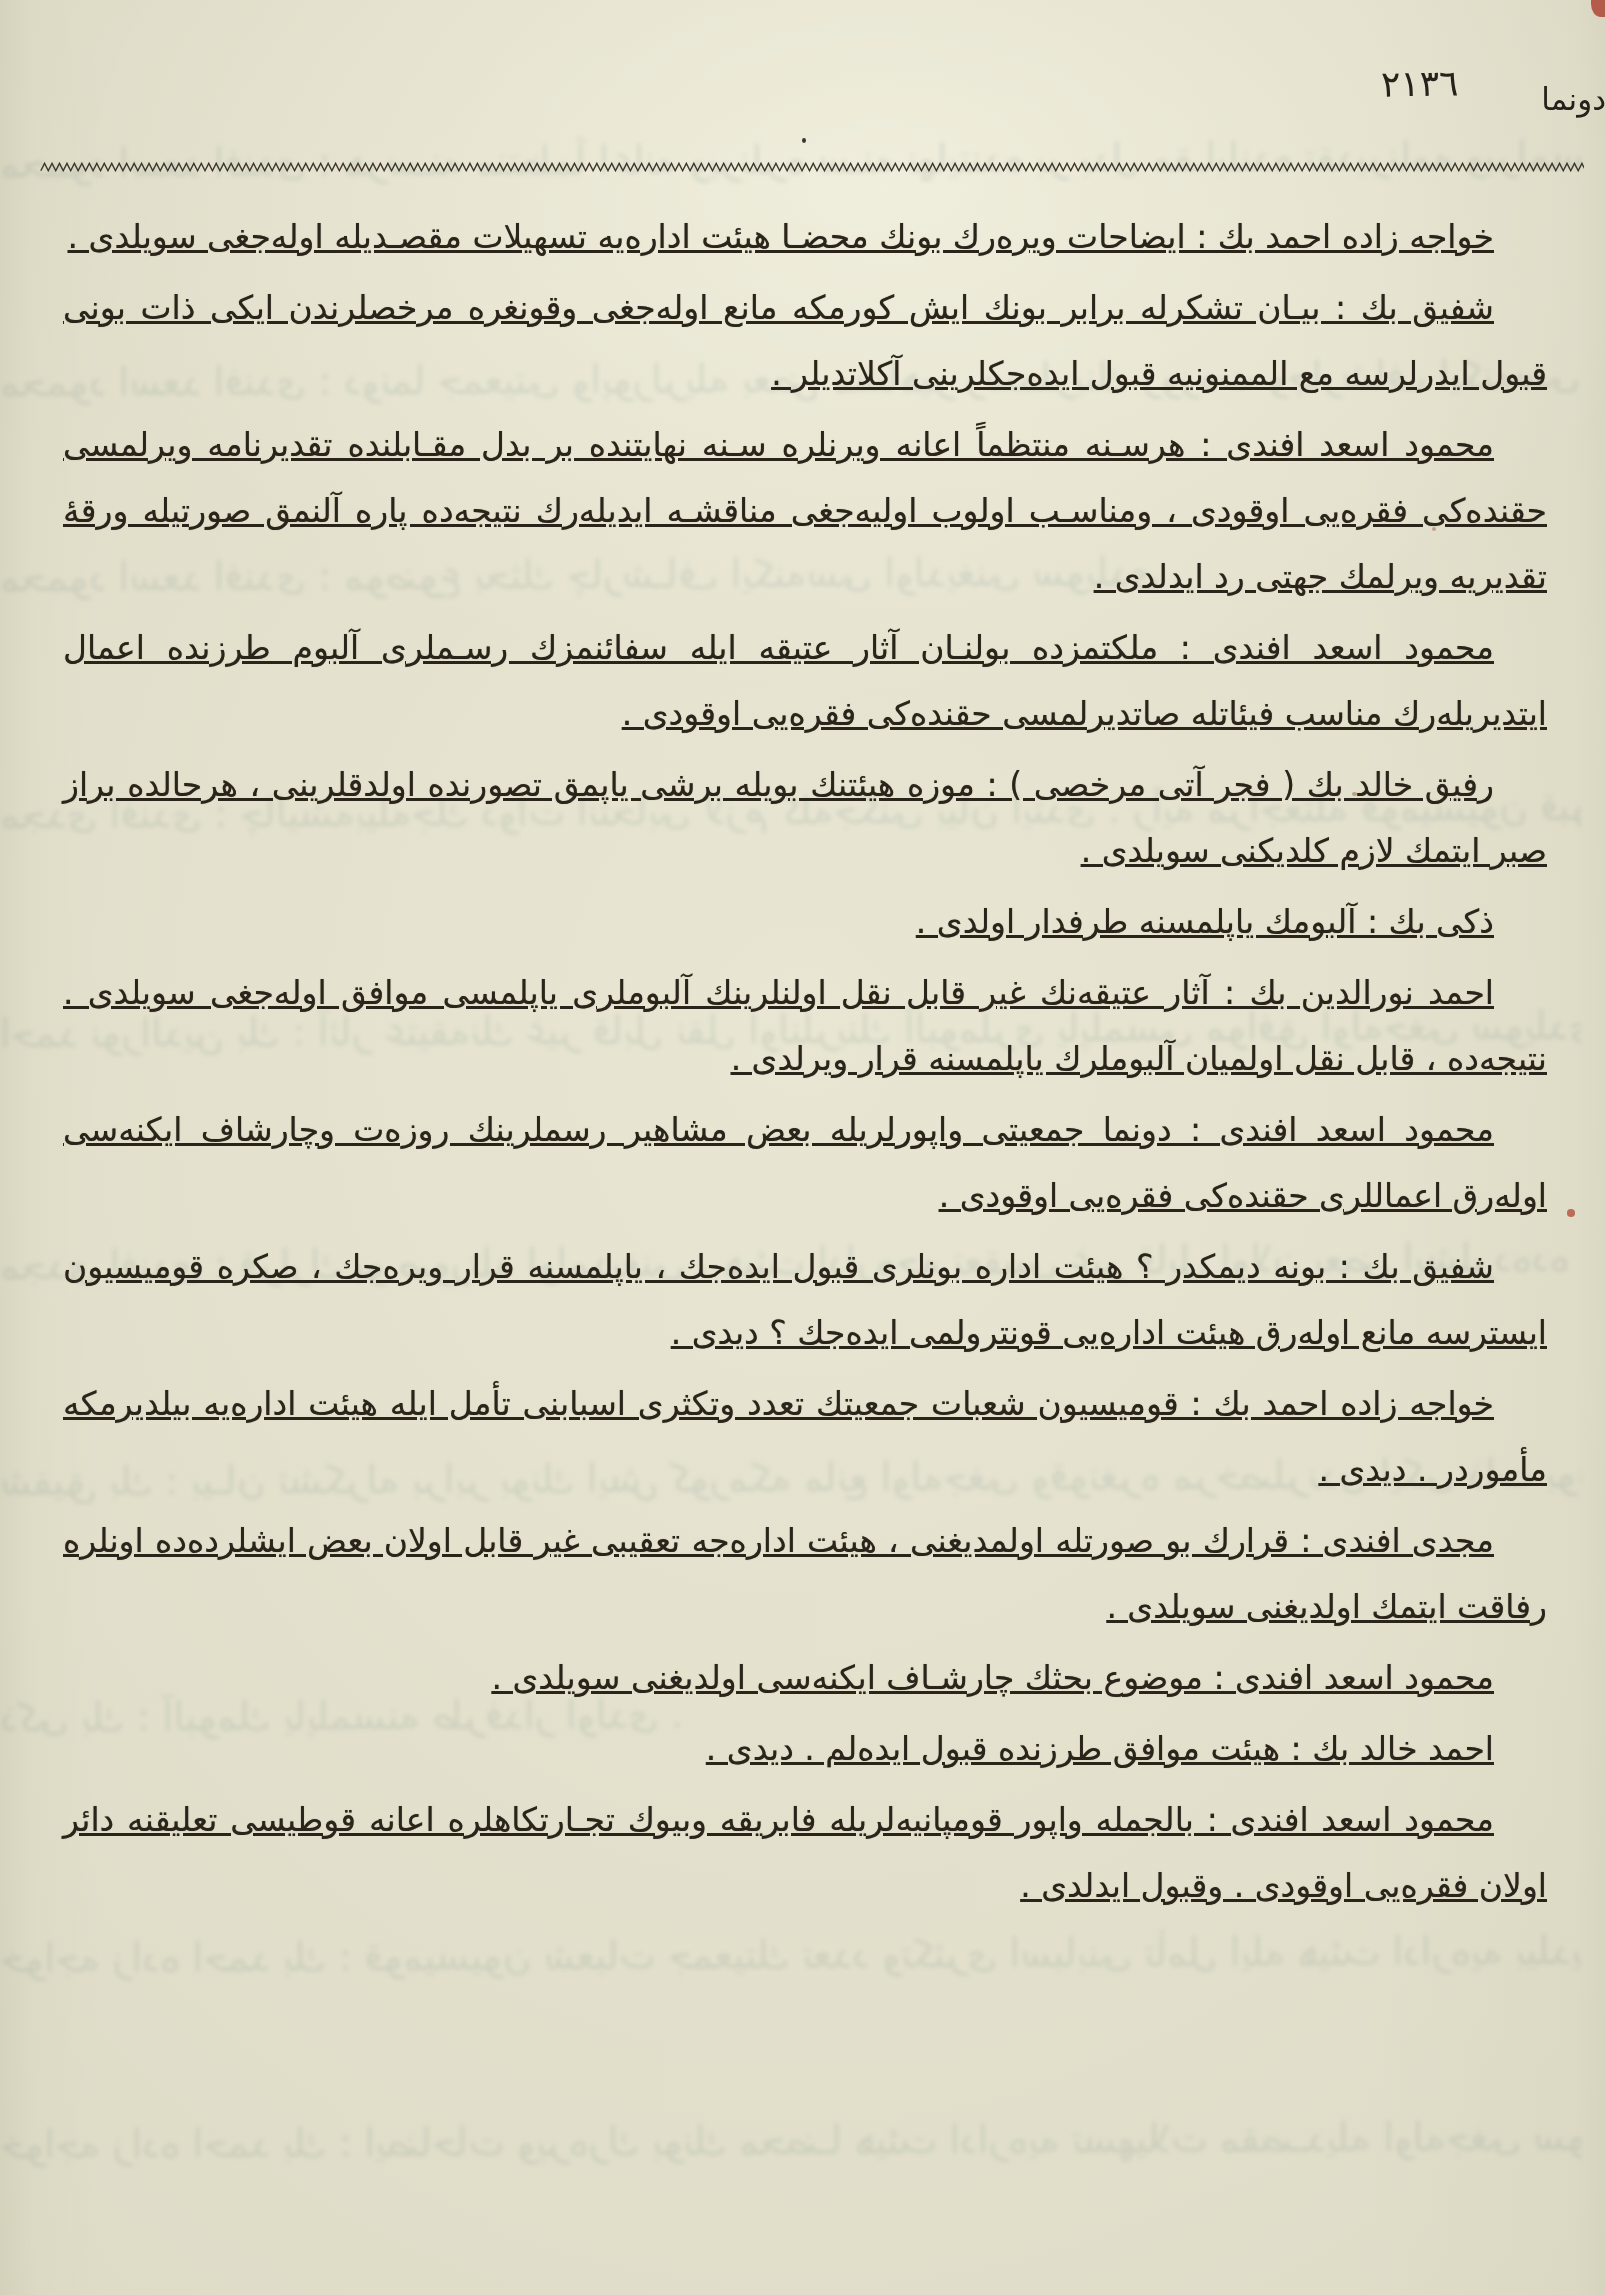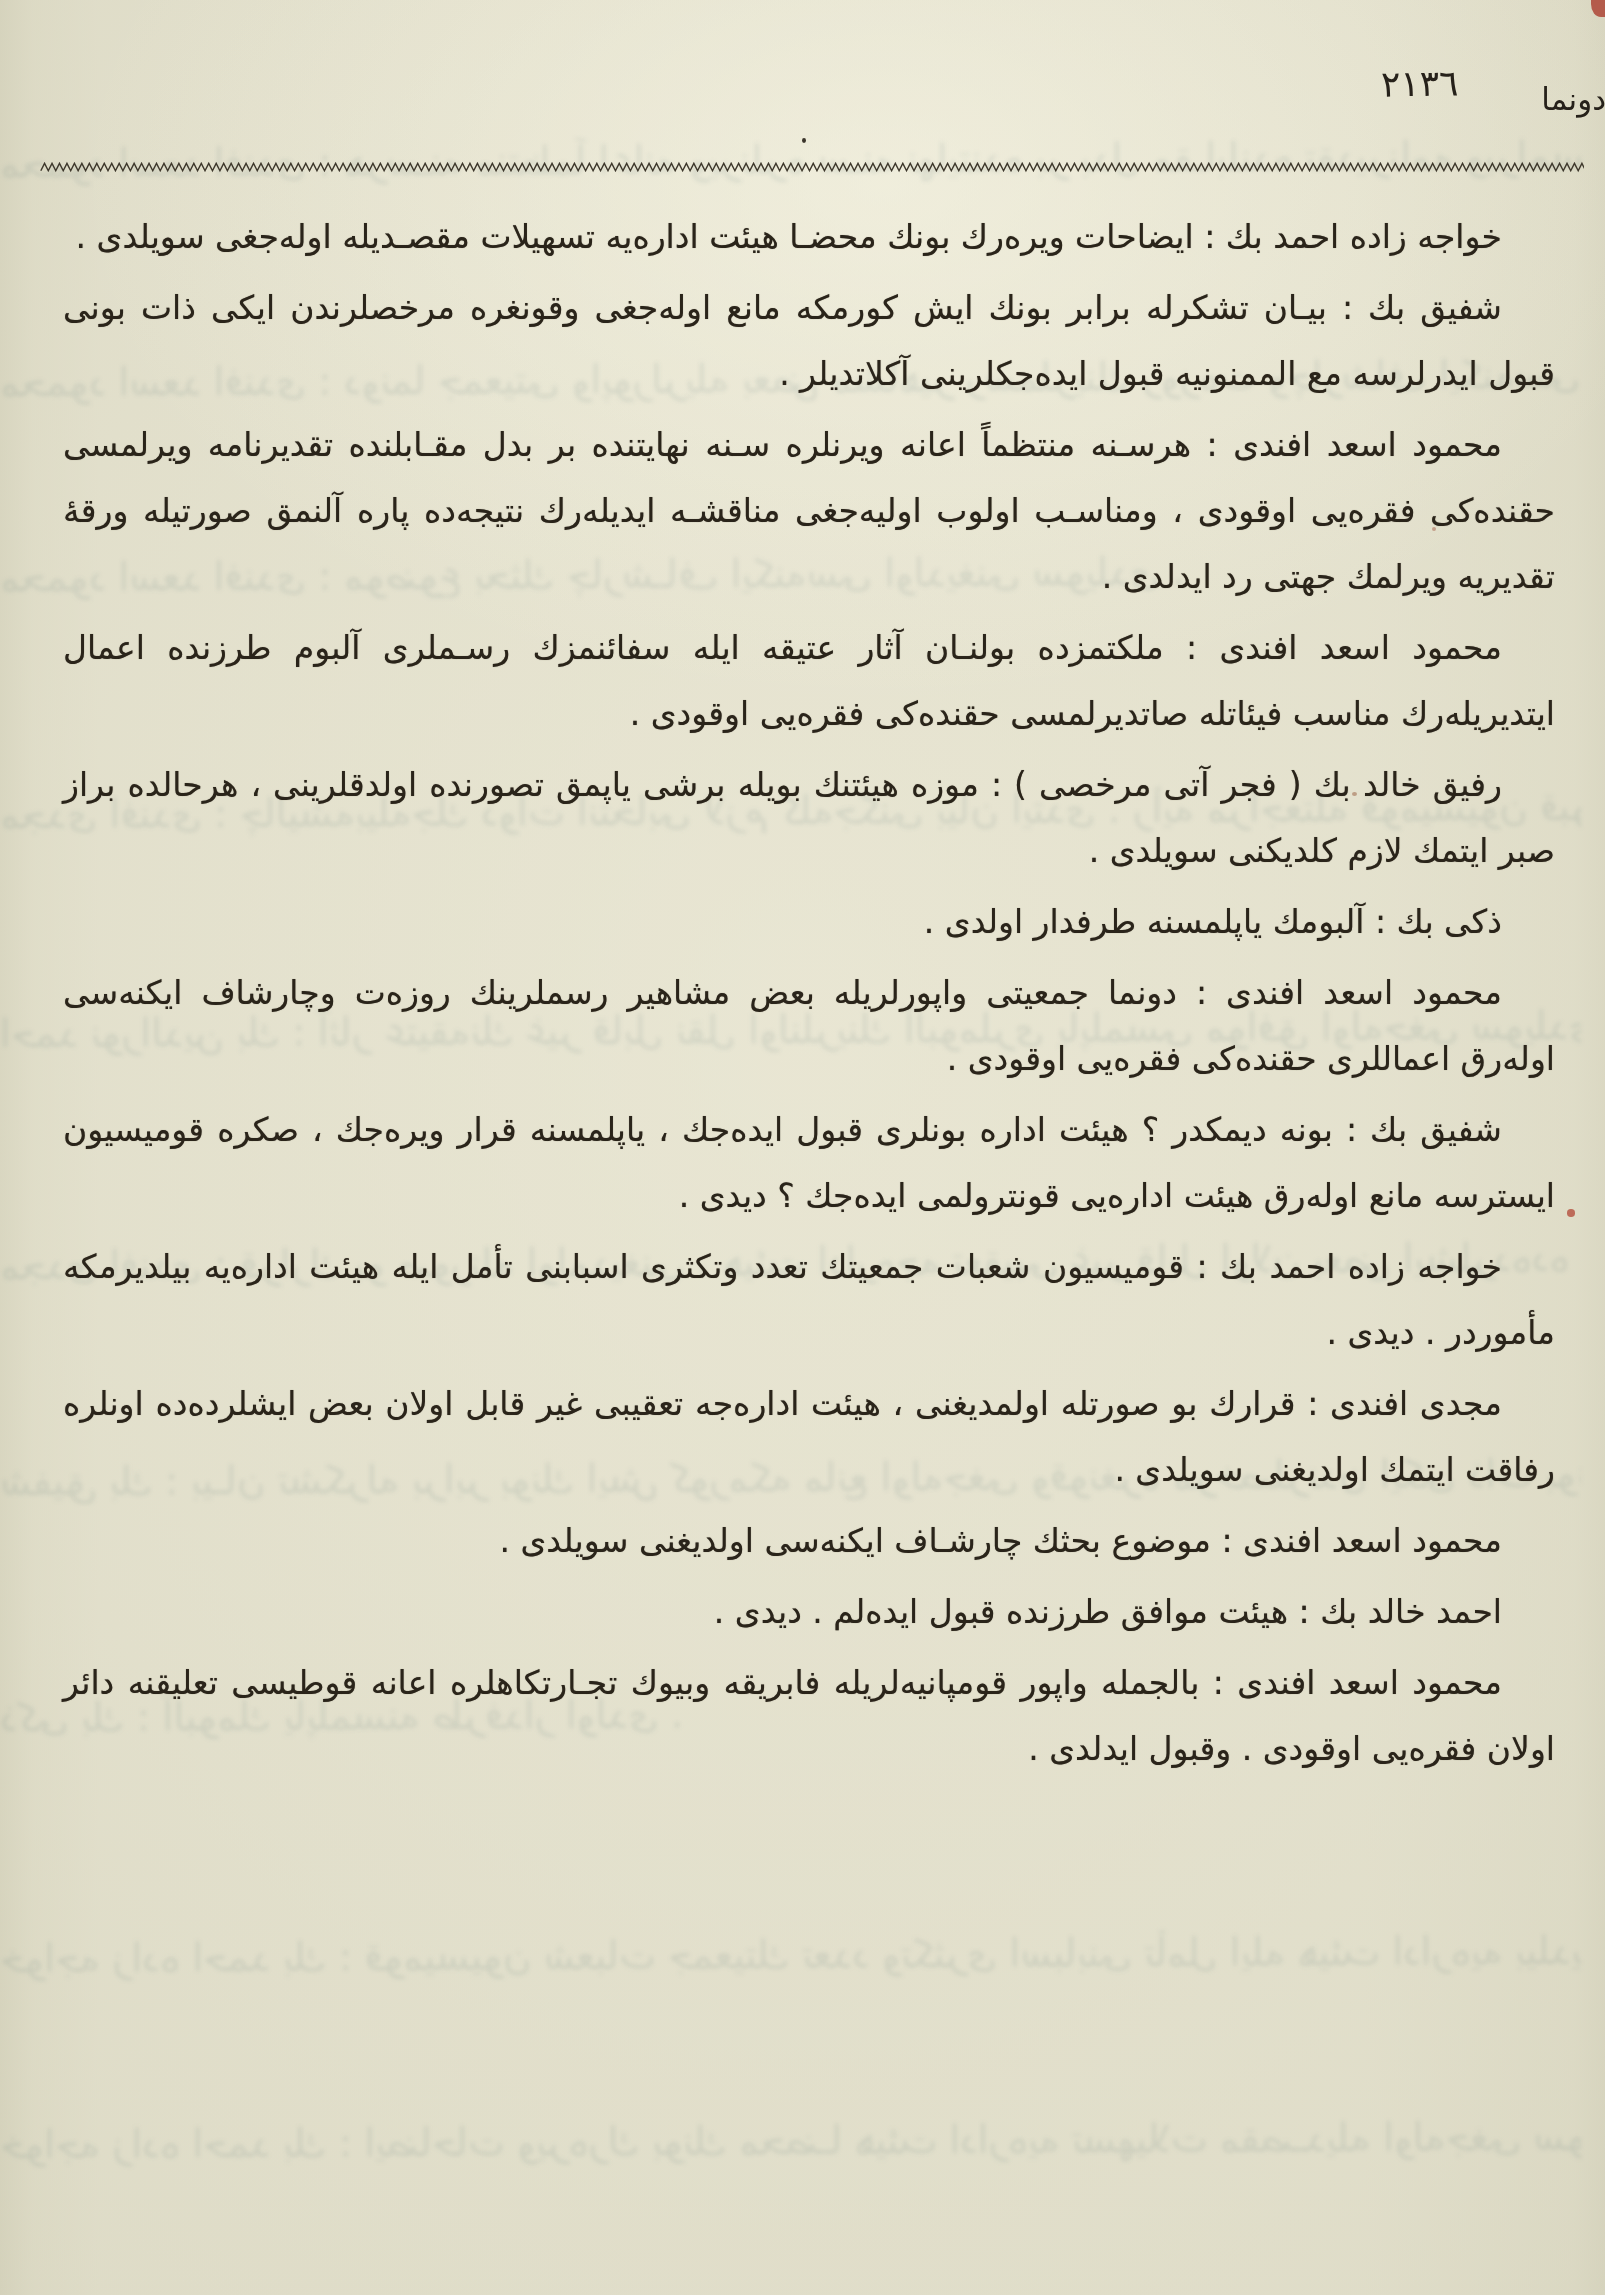--- a/index.html
+++ b/index.html
@@ -45,23 +45,24 @@
   .header-dot{position:absolute;top:138px;left:802px;width:4.1px;height:5px;background:#3a342a;border-radius:50%;}
   .divider{position:absolute;top:160px;left:40px;}
   .content{
     position:absolute;top:204px;left:63px;right:47px;bottom:33px;
     direction:rtl;
     text-align:justify;
     font-size:33px;
     line-height:66px;
   }
   .content p{
-    margin:0 4px 5px 0;
+    margin:0 12px 5px 0;
     text-indent:53px;
     text-shadow:0 0 0.8px rgba(38,30,20,.55);
+    text-decoration:underline;
   }
 </style>
 </head>
 <body>
 
 <div class="page">
 
   <div class="bleed-layer">
       <div class="bleed" style="top: 137px;">محمود اسعد افندى : هرسـنه منتظماً اعانه ويرنلره سـنه نهايتنده بر بدل مقـابلنده تقديرنامه ويرلمسى حقنده‌كى فقره‌يى اوقودى ، ومناسـب اولوب اوليه‌جغى مناقشـه ايديله‌رك نتيجه‌ده پاره آلنمق صورتيله ورقهٔ تقديريه ويرلمك جهتى رد ايدلدى .</div>
       <div class="bleed" style="top: 356px;">محمود اسعد افندى : دونما جمعيتى واپورلريله بعض مشاهير رسملرينك روزه‌ت وچارشاف ايكنه‌سى اوله‌رق اعماللرى حقنده‌كى فقره‌يى اوقودى .</div>
@@ -89,20 +90,21 @@
     </svg>
   </div>
 
   <div class="content">
     <p>خواجه زاده احمد بك : ايضاحات ويره‌رك بونك محضـا هيئت اداره‌يه تسهيلات مقصـديله اوله‌جغى سويلدى .</p>
     <p>شفيق بك : بيـان تشكرله برابر بونك ايش كورمكه مانع اوله‌جغى وقونغره مرخصلرندن ايكى ذات بونى قبول ايدرلرسه مع الممنونيه قبول ايده‌جكلرينى آكلاتديلر .</p>
     <p>محمود اسعد افندى : هرسـنه منتظماً اعانه ويرنلره سـنه نهايتنده بر بدل مقـابلنده تقديرنامه ويرلمسى حقنده‌كى فقره‌يى اوقودى ، ومناسـب اولوب اوليه‌جغى مناقشـه ايديله‌رك نتيجه‌ده پاره آلنمق صورتيله ورقهٔ تقديريه ويرلمك جهتى رد ايدلدى .</p>
     <p>محمود اسعد افندى : ملكتمزده بولنـان آثار عتيقه ايله سفائنمزك رسـملرى آلبوم طرزنده اعمال ايتديريله‌رك مناسب فيئاتله صاتديرلمسى حقنده‌كى فقره‌يى اوقودى .</p>
     <p>رفيق خالد بك ( فجر آتى مرخصى ) : موزه هيئتنك بويله برشى ياپمق تصورنده اولدقلرينى ، هرحالده براز صبر ايتمك لازم كلديكنى سويلدى .</p>
     <p>ذكى بك : آلبومك ياپلمسنه طرفدار اولدى .</p>
+    <p>احمد نورالدين بك : آثار عتيقه‌نك غير قابل نقل اولنلرينك آلبوملرى ياپلمسى موافق اوله‌جغى سويلدى . نتيجه‌ده ، قابل نقل اولميان آلبوملرك ياپلمسنه قرار ويرلدى .</p>
     <p>محمود اسعد افندى : دونما جمعيتى واپورلريله بعض مشاهير رسملرينك روزه‌ت وچارشاف ايكنه‌سى اوله‌رق اعماللرى حقنده‌كى فقره‌يى اوقودى .</p>
     <p>شفيق بك : بونه ديمكدر ؟ هيئت اداره بونلرى قبول ايده‌جك ، ياپلمسنه قرار ويره‌جك ، صكره قوميسيون ايسترسه مانع اوله‌رق هيئت اداره‌يى قونترولمى ايده‌جك ؟ ديدى .</p>
     <p>خواجه زاده احمد بك : قوميسيون شعبات جمعيتك تعدد وتكثرى اسبابنى تأمل ايله هيئت اداره‌يه بيلديرمكه مأموردر . ديدى .</p>
     <p>مجدى افندى : قرارك بو صورتله اولمديغنى ، هيئت اداره‌جه تعقيبى غير قابل اولان بعض ايشلرده‌ده اونلره رفاقت ايتمك اولديغنى سويلدى .</p>
     <p>محمود اسعد افندى : موضوع بحثك چارشـاف ايكنه‌سى اولديغنى سويلدى .</p>
     <p>احمد خالد بك : هيئت موافق طرزنده قبول ايده‌لم . ديدى .</p>
     <p>محمود اسعد افندى : بالجمله واپور قومپانيه‌لريله فابريقه وبيوك تجـارتكاهلره اعانه قوطيسى تعليقنه دائر اولان فقره‌يى اوقودى . وقبول ايدلدى .</p>
   </div>
 
 </div>

